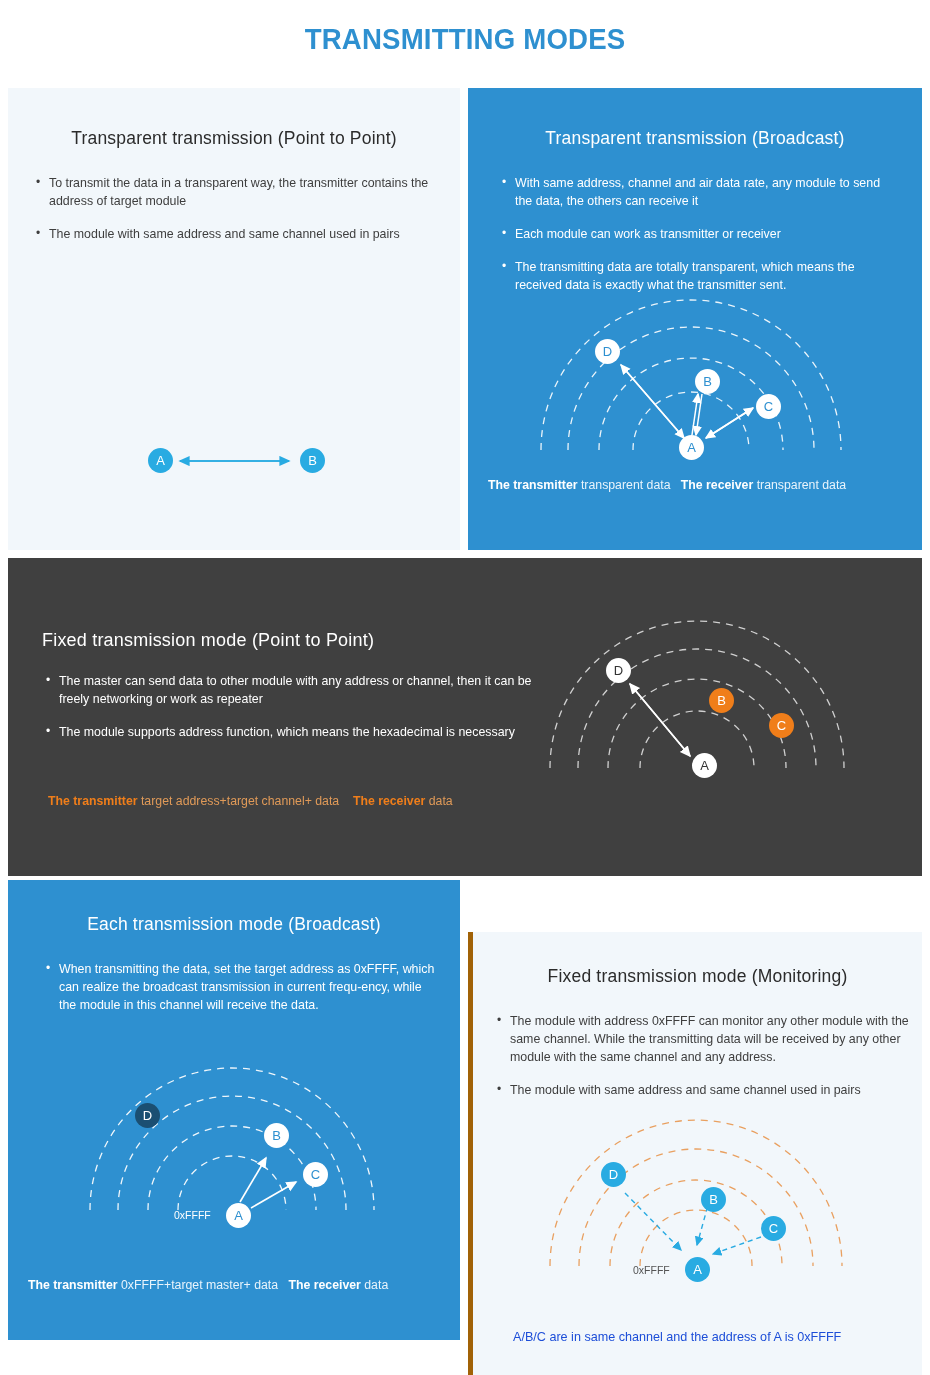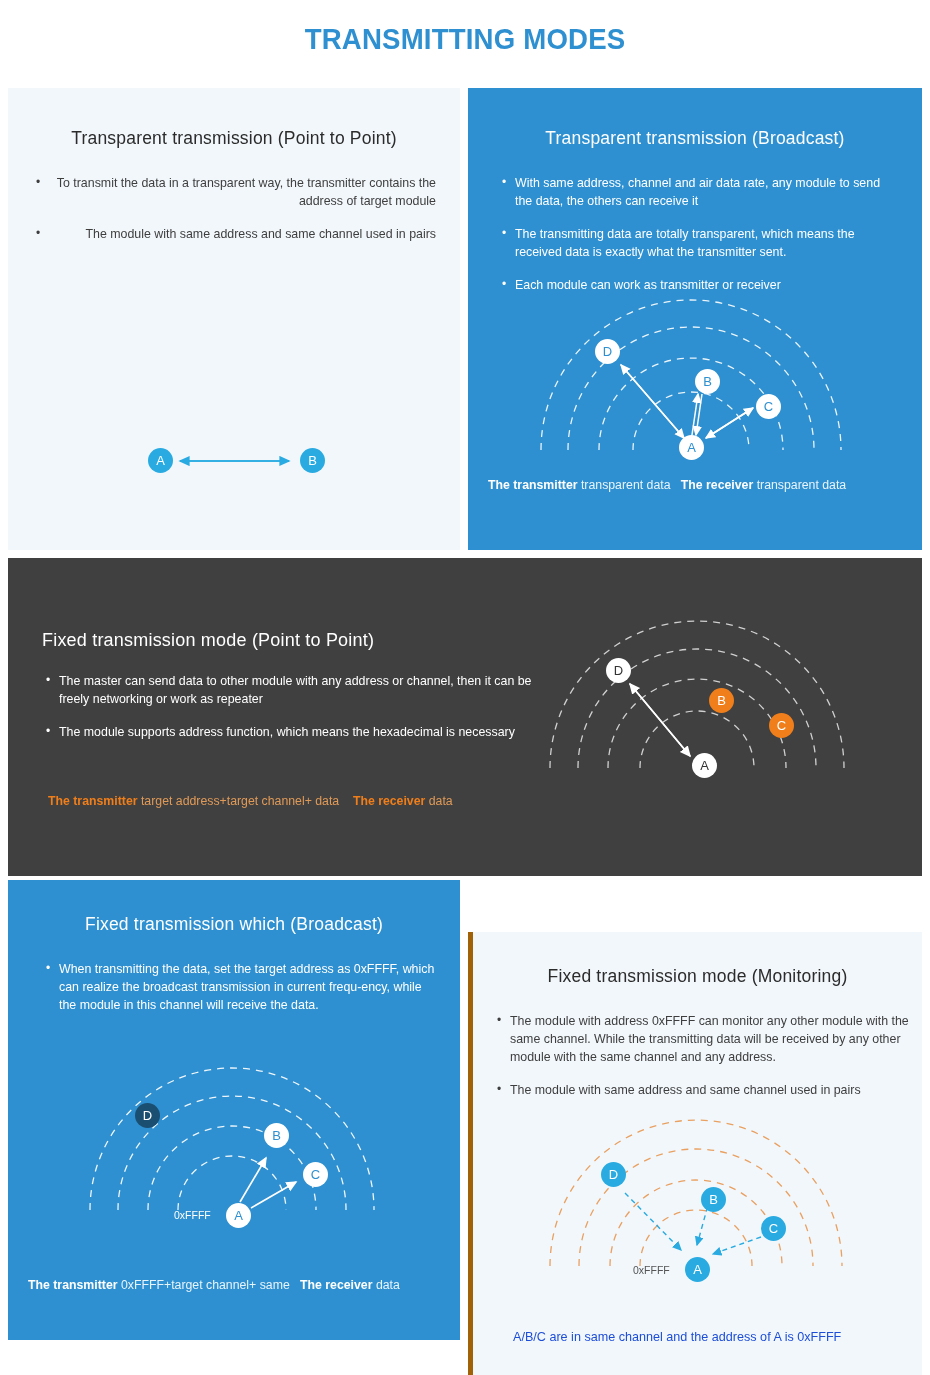--- a/index.html
+++ b/index.html
@@ -83,21 +83,21 @@
 </head>
 <body>
 
 <div id="page">
 
   <div class="title">TRANSMITTING MODES</div>
 
   <div class="panel p-light" id="panel-tl">
     <div class="ptitle dark-text" style="margin-top:40px;">Transparent transmission (Point to Point)</div>
 
-    <ul class="bullets tx-dark" style="margin:26px 24px 0 28px;text-align:right;">
+    <ul class="bullets tx-dark" style="margin:26px 24px 0 28px;">
       <li>To transmit the data in a transparent way, the transmitter contains the address of target module</li>
       <li>The module with same address and same channel used in pairs</li>
     </ul>
 
     <div class="diagram" style="left:0; top:0; width:452px; height:462px;">
       <svg width="452" height="462" viewBox="0 0 452 462">
         <defs>
           <marker id="arrBlueR" markerWidth="7" markerHeight="7" refX="6" refY="3.2" orient="auto">
             <path d="M0,0 L7,3.2 L0,6.4 z" fill="#29ABE2"></path>
           </marker>
@@ -112,22 +112,22 @@
       <div class="node n-blue" style="left:292px; top:366px; width:25px; height:25px; margin-top:-6px;">B</div>
     </div>
 
   </div>
 
   <div class="panel p-blue" id="panel-tr">
     <div class="ptitle light-text" style="margin-top:40px;">Transparent transmission (Broadcast)</div>
 
     <ul class="bullets tx-white" style="margin:26px 26px 0 34px;">
       <li>With same address, channel and air data rate, any module to send the data, the others can receive it</li>
+      <li>Each module can work as transmitter or receiver</li>
       <li>The transmitting data are totally transparent, which means the received data is exactly what the transmitter sent.</li>
-      <li>Each module can work as transmitter or receiver</li>
     </ul>
 
     <div class="diagram" style="left:0; top:0; width:454px; height:462px;">
       <svg width="454" height="462" viewBox="0 0 454 462">
         <defs>
           <marker id="arrWhite" markerWidth="7" markerHeight="7" refX="6" refY="3.2" orient="auto">
             <path d="M0,0 L7,3.2 L0,6.4 z" fill="#ffffff"></path>
           </marker>
         </defs>
 
@@ -195,21 +195,21 @@
         <line x1="622" y1="126" x2="682" y2="198" stroke="#ffffff" stroke-width="1.6" marker-end="url(#arrWhite2)"></line>
       </svg>
       <div class="node n-white-d" style="left:684px; top:195px; width:25px; height:25px;">A</div>
       <div class="node n-orange" style="left:701px; top:130px; width:25px; height:25px;">B</div>
       <div class="node n-orange" style="left:761px; top:155px; width:25px; height:25px;">C</div>
       <div class="node n-white-d" style="left:598px; top:100px; width:25px; height:25px;">D</div>
     </div>
   </div>
 
   <div class="panel p-blue" id="panel-bl">
-    <div class="ptitle light-text" style="margin-top:34px;">Fixed transmission which (Broadcast)</div>
+    <div class="ptitle light-text" style="margin-top:34px;">Each transmission mode (Broadcast)</div>
 
     <ul class="bullets tx-white" style="margin:26px 18px 0 38px;">
       <li>When transmitting the data, set the target address as 0xFFFF, which can realize the broadcast transmission in current frequ-ency, while the module in this channel will receive the data.</li>
     </ul>
 
     <div class="diagram" style="left:0; top:0; width:452px; height:460px;">
       <svg width="452" height="460" viewBox="0 0 452 460">
         <defs>
           <marker id="arrWhite3" markerWidth="7" markerHeight="7" refX="6" refY="3.2" orient="auto">
             <path d="M0,0 L7,3.2 L0,6.4 z" fill="#ffffff"></path>
@@ -226,21 +226,21 @@
       </svg>
       <div class="node n-white-b" style="left:218px; top:323px; width:25px; height:25px;">A</div>
       <div class="node n-white-b" style="left:256px; top:243px; width:25px; height:25px;">B</div>
       <div class="node n-white-b" style="left:295px; top:282px; width:25px; height:25px;">C</div>
       <div class="node n-navy" style="left:127px; top:223px; width:25px; height:25px;">D</div>
       <div class="addr addr-white" style="left:166px; top:329px;">0xFFFF</div>
     </div>
 
     <div class="legend lg-white" style="left:20px; top:398px;">
       <b>The transmitter</b>
-      <span>0xFFFF+target channel+ same</span>
+      <span>0xFFFF+target master+ data</span>
       &nbsp;
       <b>The receiver</b>
       <span>data</span>
     </div>
   </div>
 
   <div class="panel" id="panel-br">
     <div class="ptitle dark-text" style="margin-top:34px;">Fixed transmission mode (Monitoring)</div>
 
     <ul class="bullets tx-dark" style="margin:26px 0 0 24px; width:440px;">

